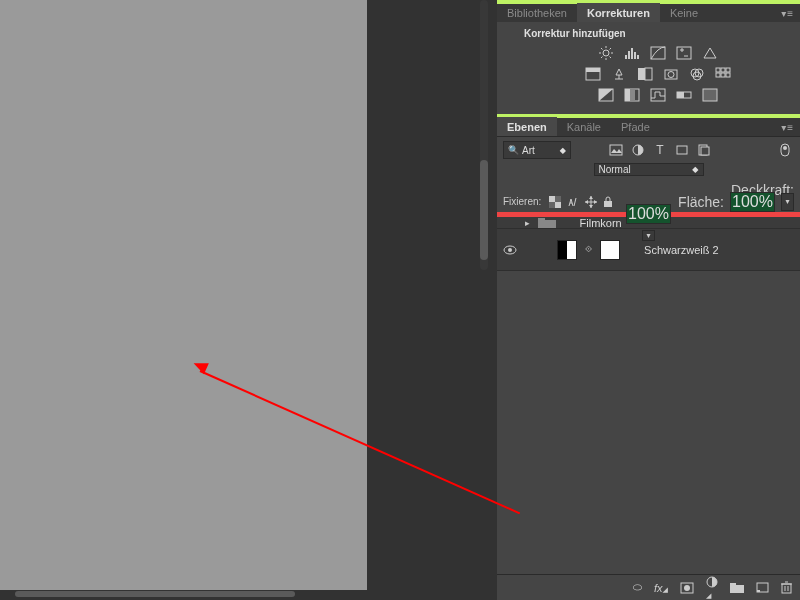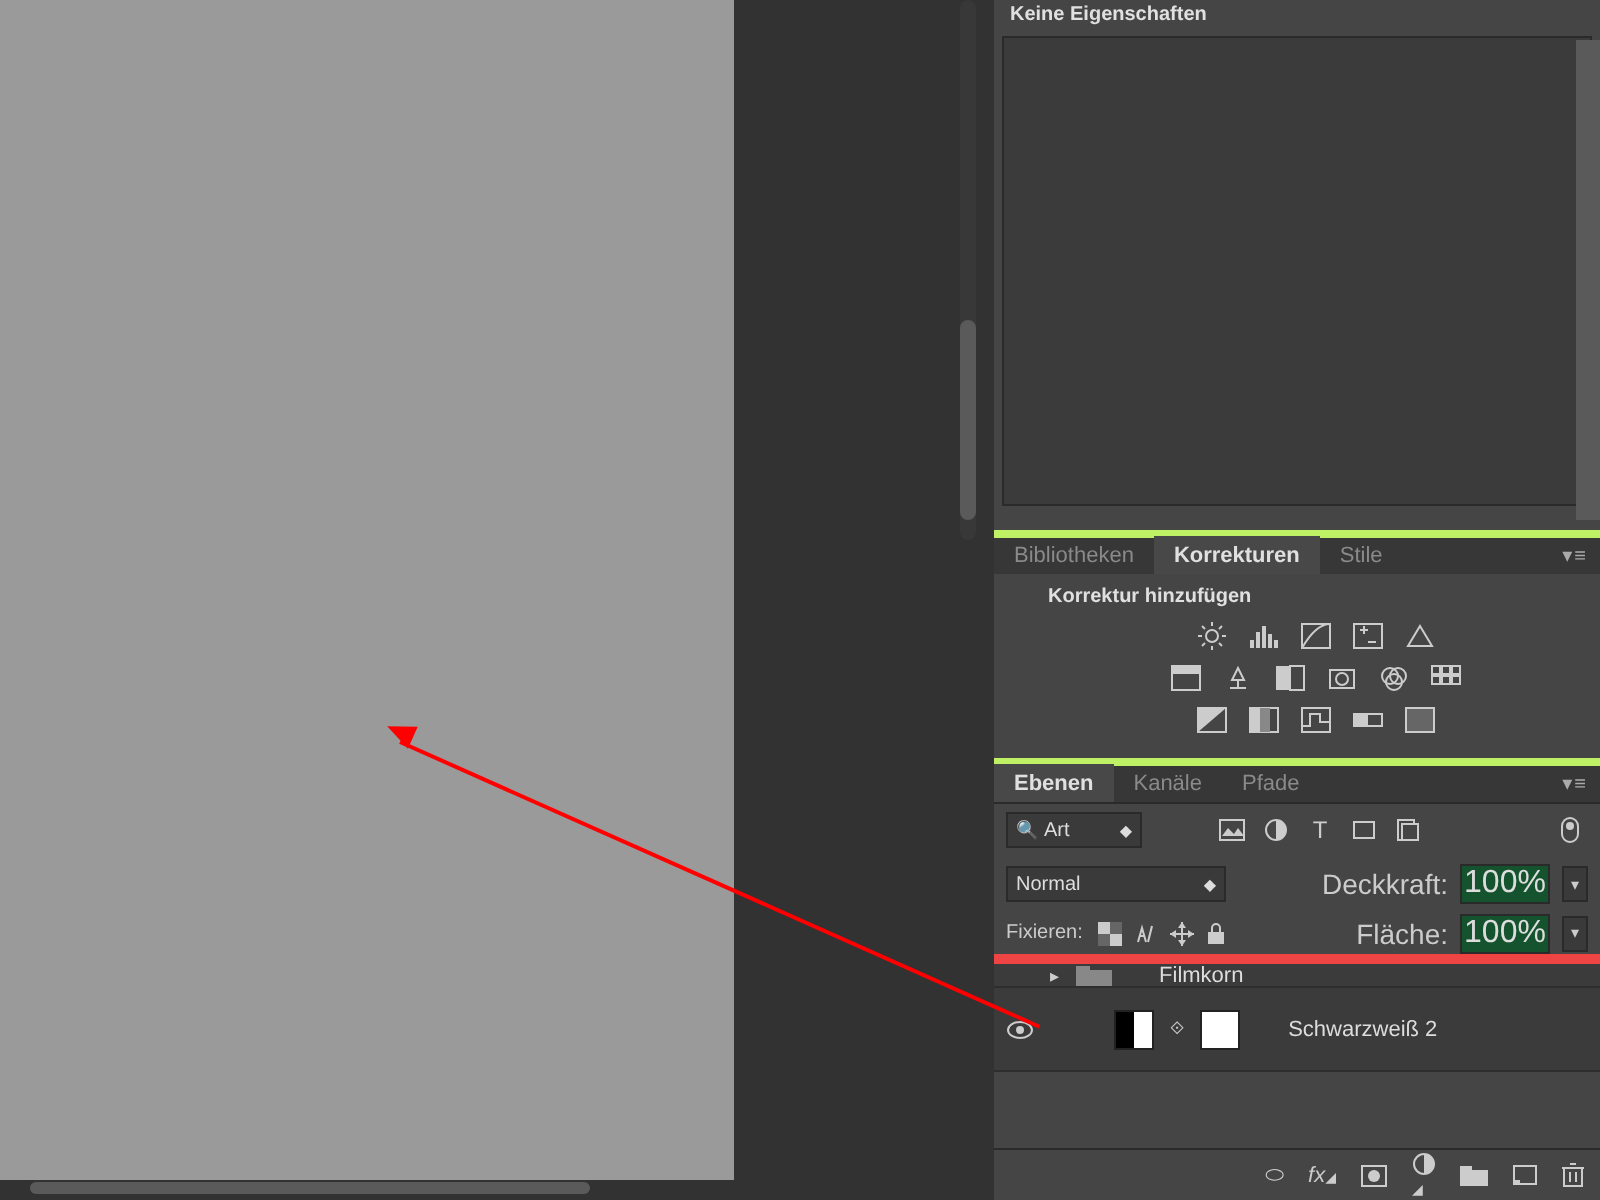--- a/index.html
+++ b/index.html
@@ -26,21 +26,21 @@
 .adj-label { color: #e0e0e0; font-size: 10px; font-weight: bold; margin-bottom: 6px; }
 .adj-row { display: flex; gap: 8px; justify-content: center; margin: 6px 0; }
 .adj-icon { width: 18px; height: 15px; display: flex; align-items: center; justify-content: center; color: #ccc; }
 
 .layers-panel { flex: 1; background: #454545; border-top: 1px solid #2a2a2a; }
 .layer-tools { height: 26px; display: flex; align-items: center; padding: 0 6px; gap: 4px; }
 .kind-select { width: 68px; height: 18px; background: #3a3a3a; border: 1px solid #2a2a2a; color: #ddd; font-size: 10px; display: flex; align-items: center; padding: 0 4px; }
 .kind-select .arr { margin-left: auto; font-size: 8px; }
 .tool-icon { width: 18px; height: 18px; color: #ccc; display: flex; align-items: center; justify-content: center; font-size: 12px; }
 
-.opt-row { height: 28px; display: flex; align-items: center; padding: 0 6px; gap: 6px; }
+.opt-row { height: 28px; display: flex; align-items: center; padding: 0 6px; gap: 6px; flex-direction: column; }
 .blend-select { width: 110px; height: 18px; background: #3a3a3a; border: 1px solid #2a2a2a; color: #ddd; font-size: 10px; display: flex; align-items: center; padding: 0 4px; }
 .blend-select .arr { margin-left: auto; font-size: 8px; }
 .opt-label { color: #ccc; font-size: 14px; margin-left: auto; }
 .pct-input { width: 45px; height: 20px; background: #14532d; border: 1px solid #2a2a2a; color: #ddd; font-size: 16px; display: flex; align-items: center; justify-content: center; }
 .pct-arr { width: 13px; height: 18px; background: #3a3a3a; border: 1px solid #2a2a2a; color: #ccc; font-size: 8px; display: flex; align-items: center; justify-content: center; }
 
 .lock-row { height: 26px; display: flex; align-items: center; padding: 0 6px; gap: 6px; border-bottom: 5px solid #ef4444; }
 .lock-label { color: #ccc; font-size: 10px; }
 .lock-icons { display: flex; gap: 6px; margin-left: 2px; }
 .lock-icon { color: #ccc; font-size: 11px; }
@@ -72,30 +72,25 @@
 
 <div class="canvas-area"></div>
 <div class="canvas-gap"></div>
 <div class="scroll-track">
     <div class="scroll-thumb"></div>
   </div>
 <div class="hscroll"></div>
 
 <div class="right-panels">
 
-  <div class="props-panel">
-    <div class="props-header">Keine Eigenschaften</div>
-    <div class="props-body"></div>
-    <div class="props-scroll"></div>
-  </div>
 
   <div class="tab-bar">
     <div class="tab">Bibliotheken</div>
     <div class="tab active">Korrekturen</div>
-    <div class="tab">Stile</div>
+    <div class="tab">Keine</div>
     <div class="tab-menu">▾≡</div>
   </div>
 
   <div class="adj-panel">
     <div class="adj-label">Korrektur hinzufügen</div>
     <div class="adj-row">
       <div class="adj-icon">
           <svg width="16" height="16" viewBox="0 0 16 16">
             <circle cx="8" cy="8" r="3" fill="none" stroke="#ccc"></circle>
             <line x1="8" y1="1" x2="8" y2="3" stroke="#ccc"></line>

